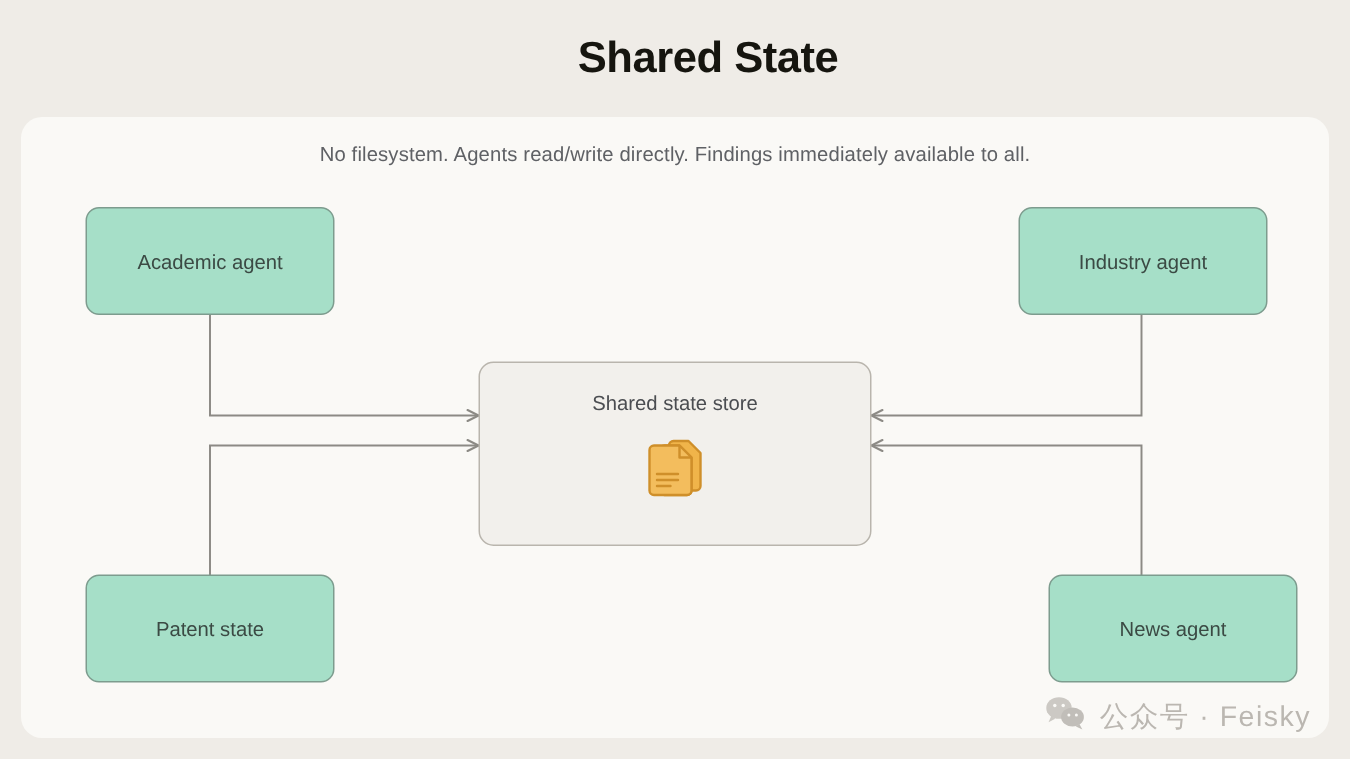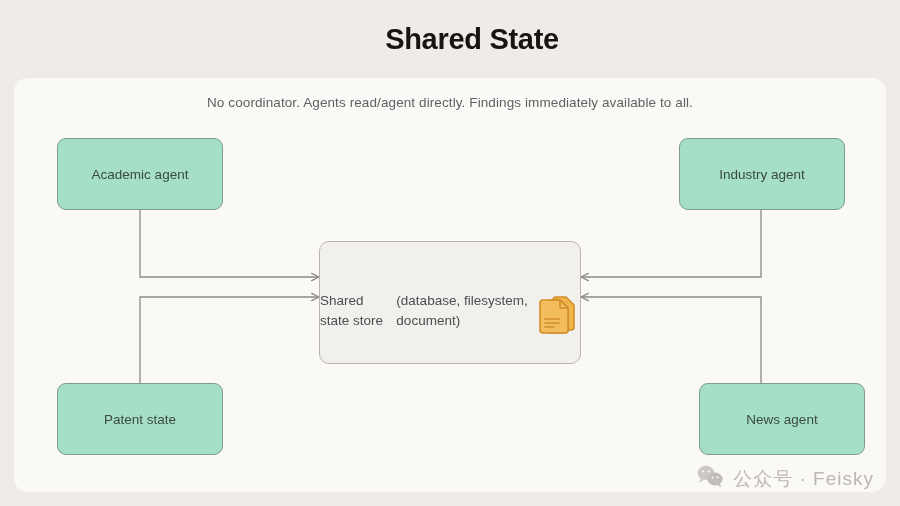--- a/index.html
+++ b/index.html
@@ -78,21 +78,21 @@
     position: absolute;
     left: 305px;
     top: 163px;
     width: 262px;
     height: 123px;
     background: #f2f0ec;
     border: 1.4px solid #b9b5ad;
     border-radius: 10px;
     box-sizing: border-box;
     display: flex;
-    flex-direction: row;
+    flex-direction: column;
     align-items: center;
     padding-top: 17px;
   }
   .store-line {
     font-size: 13.5px;
     color: #4b4d51;
     line-height: 20px;
   }
   #store-doc-icon {
     margin-top: 11px;
@@ -112,21 +112,21 @@
     letter-spacing: 1px;
   }
 </style>
 </head>
 <body>
 
 <div id="page-title">Shared State</div>
 
 <div id="diagram-card">
 
-  <div id="diagram-subtitle">No coordinator. Agents read/agent directly. Findings immediately available to all.</div>
+  <div id="diagram-subtitle">No filesystem. Agents read/write directly. Findings immediately available to all.</div>
 
   <svg id="connector-layer" viewBox="0 0 872 414">
     <defs>
       <marker id="arrow-head" viewBox="0 0 10 10" refX="9" refY="5" markerWidth="7" markerHeight="7" orient="auto-start-reverse">
         <path d="M 1 1 L 9 5 L 1 9" fill="none" stroke="#8c8a85" stroke-width="1.5" stroke-linecap="round" stroke-linejoin="round"></path>
       </marker>
     </defs>
 
       store : up the left rail, then right into store --&gt;
     <path d="M 305 199 L 126 199 L 126 98" fill="none" stroke="#8c8a85" stroke-width="1.3" marker-start="url(#arrow-head)" marker-end="url(#arrow-head)"></path>
@@ -152,21 +152,20 @@
   <div class="agent-node" id="node-patent-agent">
     <span class="agent-label">Patent state</span>
   </div>
 
   <div class="agent-node" id="node-news-agent">
     <span class="agent-label">News agent</span>
   </div>
 
   <div id="node-shared-store">
     <span class="store-line">Shared state store</span>
-    <span class="store-line">(database, filesystem, document)</span>
     <span id="store-doc-icon">
       <svg width="46" height="44" viewBox="0 0 46 44">
         <path d="M22 4 h10 l8 8 v22 a3 3 0 0 1 -3 3 h-15 a3 3 0 0 1 -3 -3 v-27 a3 3 0 0 1 3 -3 z" fill="#f0b44a" stroke="#cf8f2a" stroke-width="1.6" stroke-linejoin="round"></path>
         <path d="M16 7 h10 l8 8 v22 a3 3 0 0 1 -3 3 h-15 a3 3 0 0 1 -3 -3 v-27 a3 3 0 0 1 3 -3 z" fill="#f0b44a" stroke="#cf8f2a" stroke-width="1.6" stroke-linejoin="round"></path>
         <path d="M9 7 h17 l8 8 v22 a3 3 0 0 1 -3 3 h-22 a3 3 0 0 1 -3 -3 v-27 a3 3 0 0 1 3 -3 z" fill="#f3bd5d" stroke="#cf8f2a" stroke-width="1.6" stroke-linejoin="round"></path>
         <path d="M26 7 v8 h8" fill="none" stroke="#cf8f2a" stroke-width="1.6" stroke-linejoin="round"></path>
         <path d="M11 26 h14 M11 30 h14 M11 34 h9" fill="none" stroke="#cf8f2a" stroke-width="1.6" stroke-linecap="round"></path>
       </svg>
     </span>
   </div>

